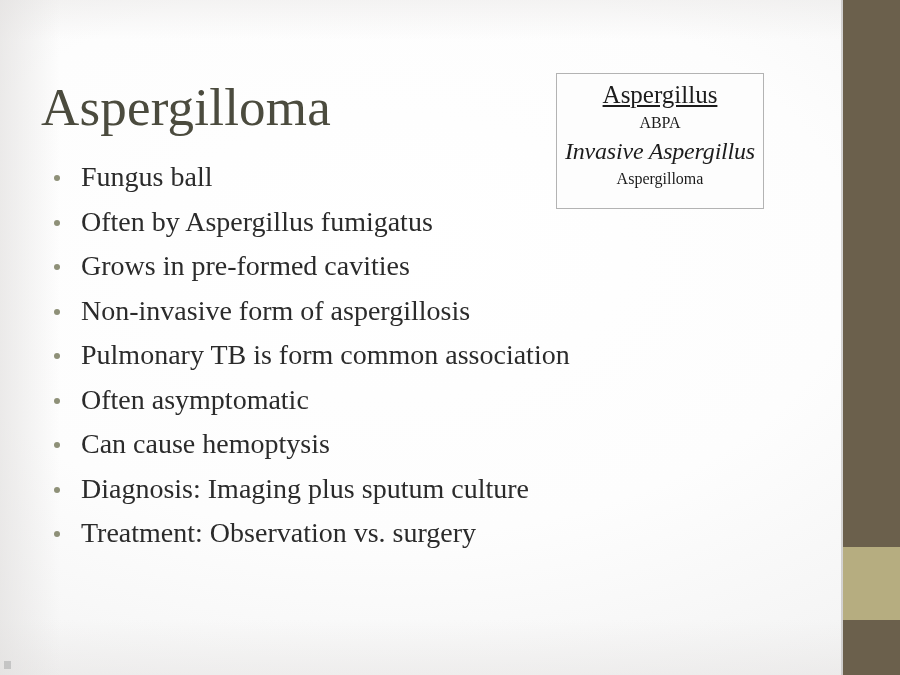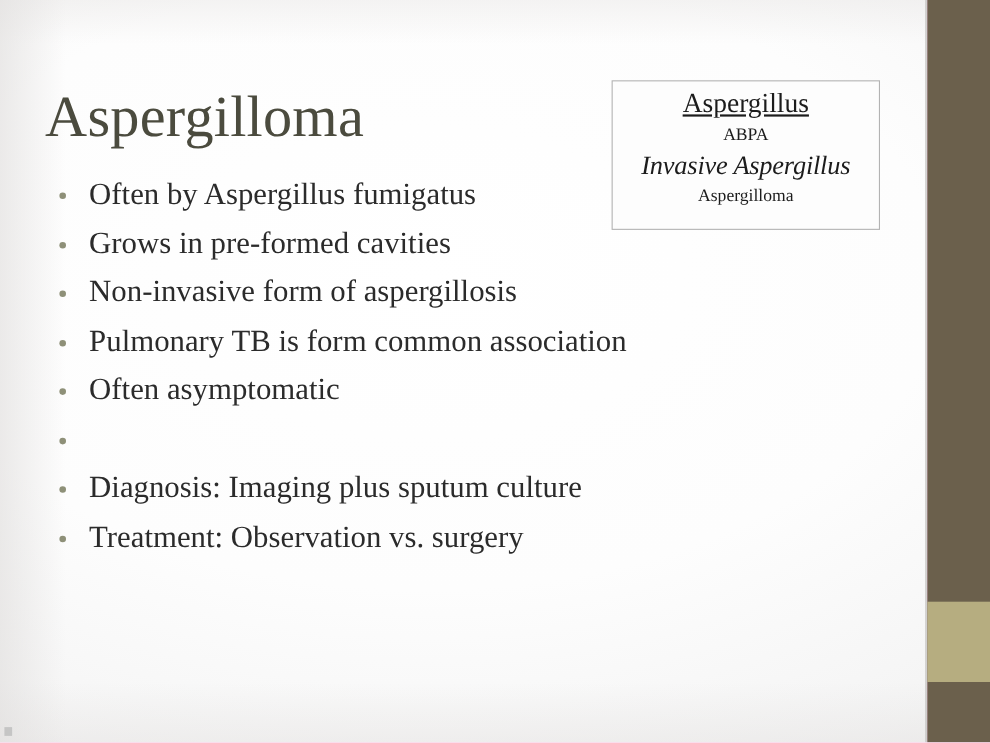--- a/index.html
+++ b/index.html
@@ -6,21 +6,21 @@
   html, body {
     margin: 0;
     padding: 0;
     background: #ffffff;
   }
   #slide {
     position: relative;
     width: 900px;
     height: 675px;
     overflow: hidden;
-    background: #f9a8d4;
+    background: #a3a3a3;
     font-family: "Liberation Serif", "DejaVu Serif", serif;
     -webkit-font-smoothing: antialiased;
   }
   
   .canvas-bg {
     position: absolute;
     left: 0;
     top: 0;
     width: 843px;
     height: 675px;
@@ -109,21 +109,21 @@
   }
   .bullet-text {
     display: inline-block;
   }
 
   
   .callout-box {
     position: absolute;
     left: 556px;
     top: 73px;
-    width: 244px;
+    width: 208px;
     height: 136px;
     border: 1px solid #b3b3b3;
     background: #fdfdfd;
     box-sizing: border-box;
     display: flex;
     flex-direction: column;
     align-items: center;
     justify-content: flex-start;
     padding-top: 6px;
     box-shadow: 0 0 0 0 rgba(0,0,0,0);
@@ -170,40 +170,45 @@
 
   <div class="right-bar"></div>
   <div class="right-bar-accent"></div>
   <div class="right-bar-seam"></div>
 
   <h1 class="slide-title">Aspergilloma</h1>
 
   <ul class="bullet-list">
     <li class="bullet-item">
       <span class="bullet-dot"></span>
+      <span class="bullet-text">Fungus ball</span>
+    </li>
+    <li class="bullet-item">
+      <span class="bullet-dot"></span>
       <span class="bullet-text">Often by Aspergillus fumigatus</span>
     </li>
     <li class="bullet-item">
       <span class="bullet-dot"></span>
       <span class="bullet-text">Grows in pre-formed cavities</span>
     </li>
     <li class="bullet-item">
       <span class="bullet-dot"></span>
       <span class="bullet-text">Non-invasive form of aspergillosis</span>
     </li>
     <li class="bullet-item">
       <span class="bullet-dot"></span>
       <span class="bullet-text">Pulmonary TB is form common association</span>
     </li>
     <li class="bullet-item">
       <span class="bullet-dot"></span>
       <span class="bullet-text">Often asymptomatic</span>
     </li>
     <li class="bullet-item">
       <span class="bullet-dot"></span>
+      <span class="bullet-text">Can cause hemoptysis</span>
     </li>
     <li class="bullet-item">
       <span class="bullet-dot"></span>
       <span class="bullet-text">Diagnosis: Imaging plus sputum culture</span>
     </li>
     <li class="bullet-item">
       <span class="bullet-dot"></span>
       <span class="bullet-text">Treatment: Observation vs. surgery</span>
     </li>
   </ul>

